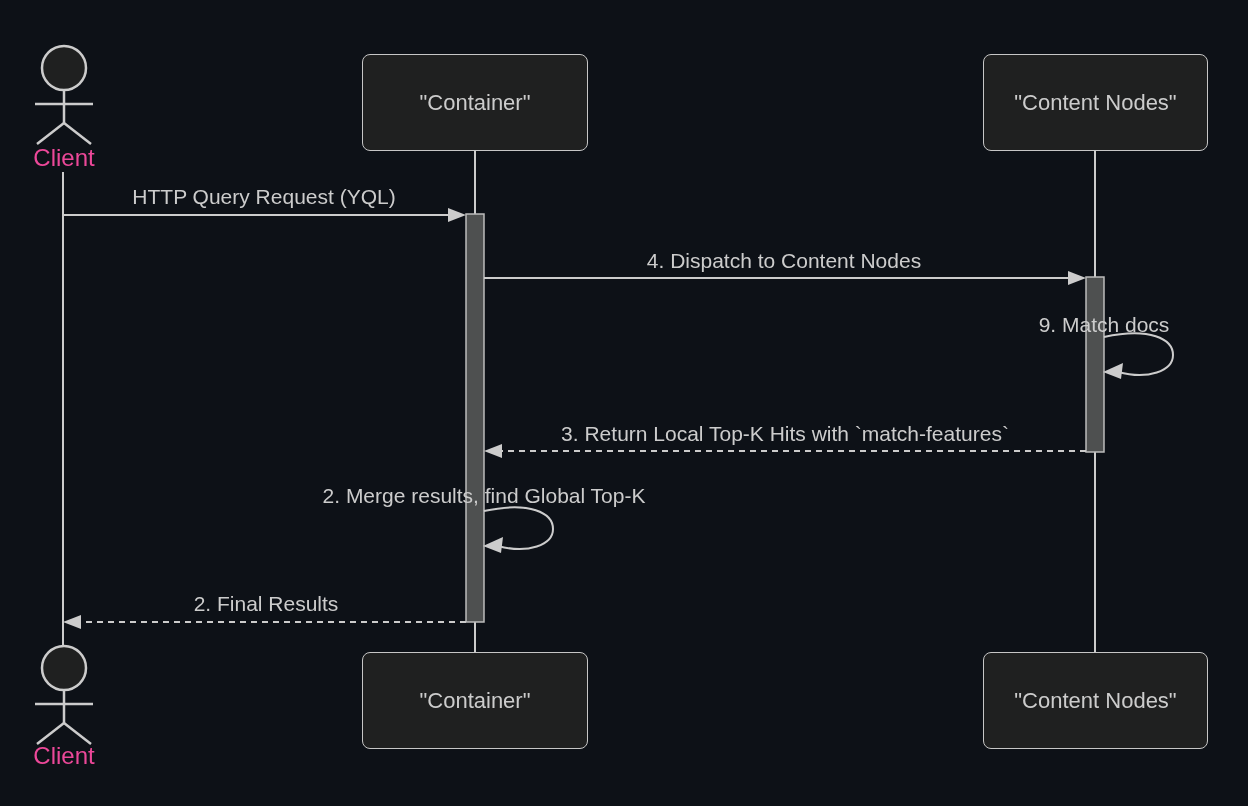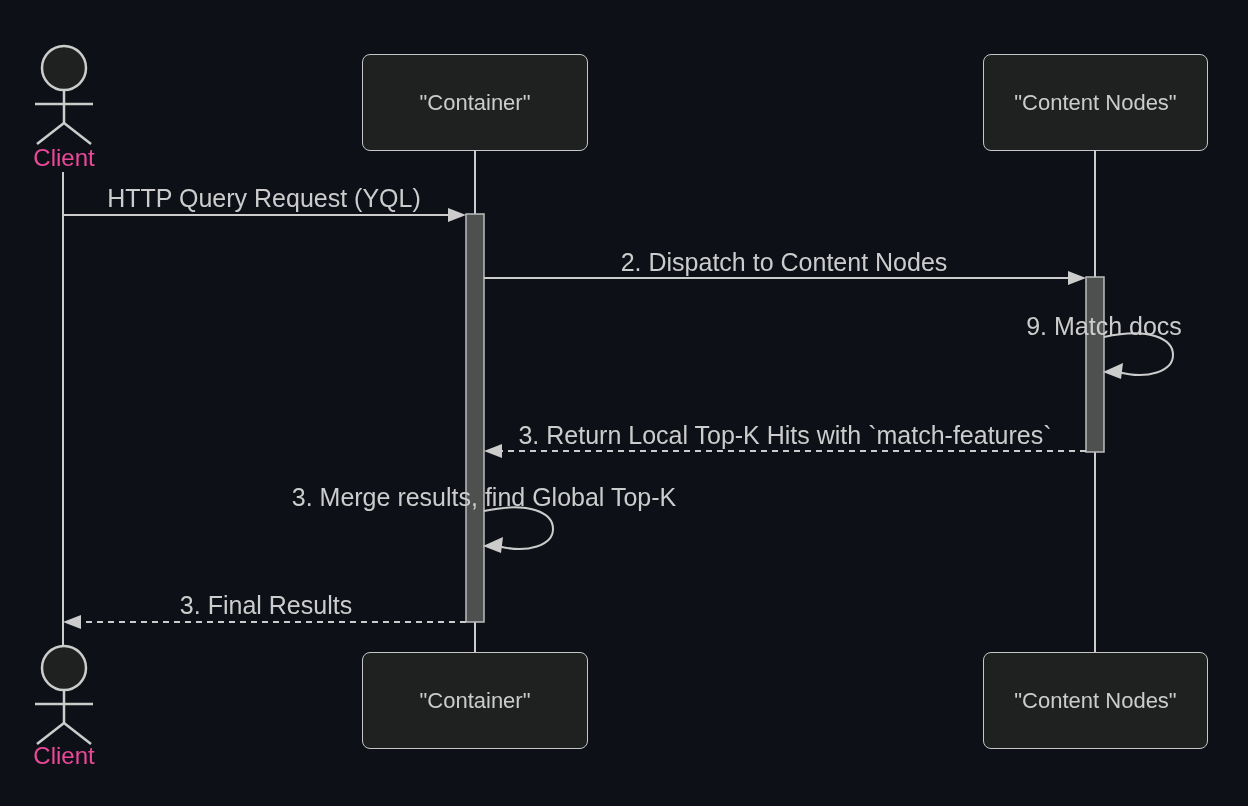--- a/index.html
+++ b/index.html
@@ -31,21 +31,21 @@
     justify-content: center;
     color: #cccccc;
     font-size: 22px;
     box-sizing: border-box;
   }
   .msg-label {
     position: absolute;
     transform: translateX(-50%);
     white-space: nowrap;
     color: #cccccc;
-    font-size: 25px;
+    font-size: 21px;
     line-height: 1;
   }
   .actor-label {
     position: absolute;
     transform: translateX(-50%);
     white-space: nowrap;
     color: #ec4899;
     font-size: 24px;
     line-height: 1;
   }
@@ -128,19 +128,19 @@
     <span>"Container"</span>
   </div>
   <div class="participant-box" style="left:983px; top:652px; width:225px; height:97px;">
     <span>"Content Nodes"</span>
   </div>
 
   <div class="actor-label" style="left:64px; top:146px;">Client</div>
   <div class="actor-label" style="left:64px; top:744px;">Client</div>
 
   <div class="msg-label" style="left:264px; top:186px;">HTTP Query Request (YQL)</div>
-  <div class="msg-label" style="left:784px; top:250px;">2. Dispatch to Content Nodes</div>
+  <div class="msg-label" style="left:784px; top:250px;">4. Dispatch to Content Nodes</div>
   <div class="msg-label" style="left:1104px; top:314px;">9. Match docs</div>
   <div class="msg-label" style="left:785px; top:423px;">3. Return Local Top-K Hits with `match-features`</div>
-  <div class="msg-label" style="left:484px; top:485px;">3. Merge results, find Global Top-K</div>
-  <div class="msg-label" style="left:266px; top:593px;">3. Final Results</div>
+  <div class="msg-label" style="left:484px; top:485px;">2. Merge results, find Global Top-K</div>
+  <div class="msg-label" style="left:266px; top:593px;">2. Final Results</div>
 
 </div>
 
 </body></html>

